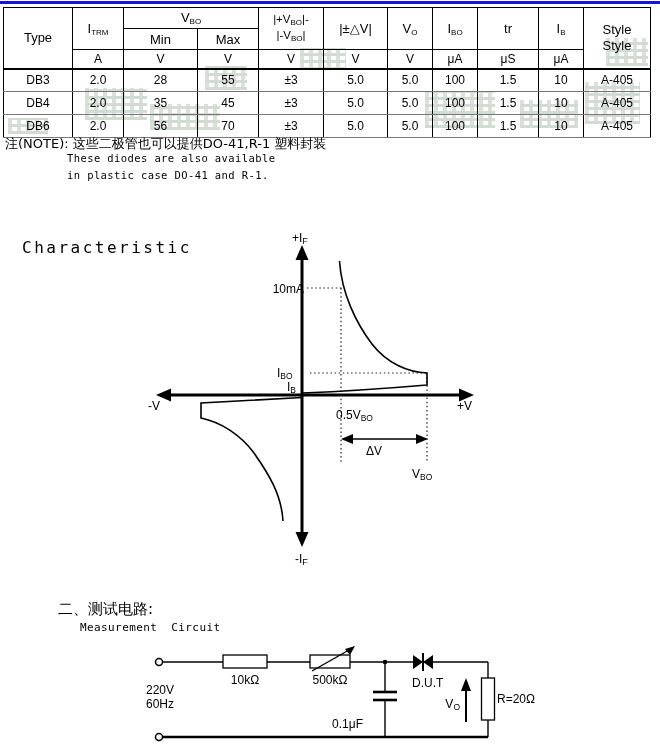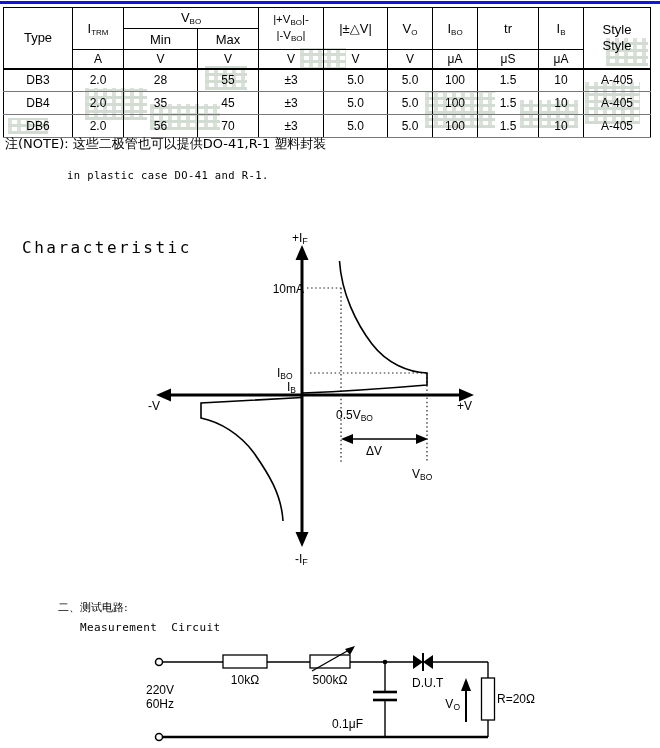--- a/index.html
+++ b/index.html
@@ -38,21 +38,21 @@
   .cjk { font-family:"DejaVu Sans", sans-serif; }
   .note1 { position:absolute; left:5px; top:135px; font-size:13px; }
   .note-en { position:absolute; left:67px; top:150px;
     font-family:"DejaVu Sans Mono", monospace; font-size:10.5px;
     letter-spacing:.4px; line-height:17px; white-space:pre; }
   .s1-cn { position:absolute; left:38px; top:197px; font-size:12.5px; }
   .s1-en1 { position:absolute; left:88px; top:219px;
     font-family:"DejaVu Sans Mono", monospace; font-size:11px; letter-spacing:4.2px; }
   .s1-en2 { position:absolute; left:22px; top:238px;
     font-family:"DejaVu Sans Mono", monospace; font-size:16px; letter-spacing:2.5px; }
-  .s2-cn { position:absolute; left:58px; top:600px; font-size:11px; }
+  .s2-cn { position:absolute; left:58px; top:600px; font-size:15px; }
   .s2-en { position:absolute; left:68px; top:621px;
     font-family:"DejaVu Sans Mono", monospace; font-size:11px; letter-spacing:.4px; white-space:pre;padding-left:12px; }
 
   
   .graph-svg { position:absolute; left:140px; top:225px; }
   .circuit-svg { position:absolute; left:110px; top:640px; }
   svg text { font-family:"Liberation Sans", sans-serif; font-size:12px; fill:#000; }
   .dot { stroke:#222; stroke-width:1.2; stroke-dasharray:1.5 2.6; fill:none; }
   .ax { stroke:#000; stroke-width:3; }
   .crv { stroke:#000; stroke-width:1.6; fill:none; }
@@ -161,21 +161,21 @@
       <td>5.0</td>
       <td>100</td>
       <td>1.5</td>
       <td>10</td>
       <td>A-405</td>
     </tr>
   </tbody>
     </table>
 
   <div class="note1 cjk">注(NOTE): 这些二极管也可以提供DO-41,R-1 塑料封装</div>
-  <div class="note-en"><br><span>in plastic case DO-41 and R-1.</span></div>
+  <div class="note-en"><span>These diodes are also available</span><br><span>in plastic case DO-41 and R-1.</span></div>
 
   <div class="s1-en2">Characteristic</div>
 
   <svg class="graph-svg" width="340" height="345" viewBox="0 0 340 345">
 
     <g>
       <line class="ax" x1="162" y1="30" x2="162" y2="312"></line>
       <polygon points="162,20 155.5,35 168.5,35"></polygon>
       <polygon points="162,322 155.5,307 168.5,307"></polygon>
     </g>

